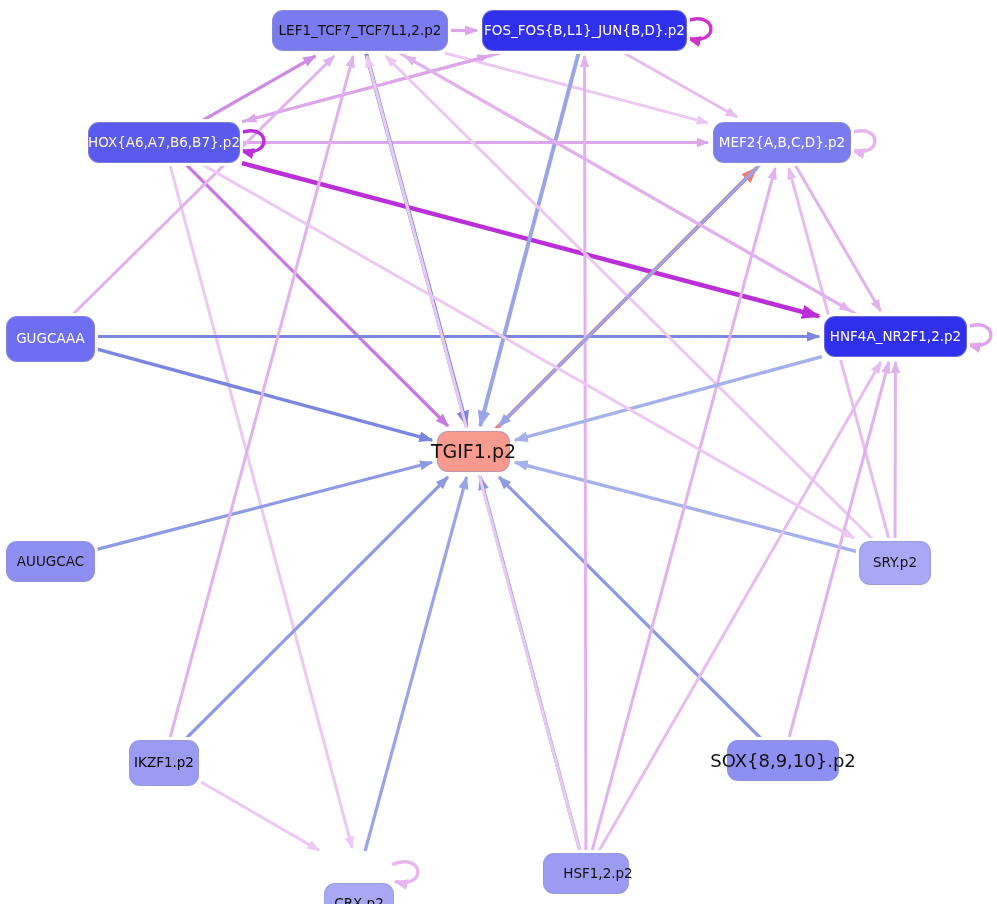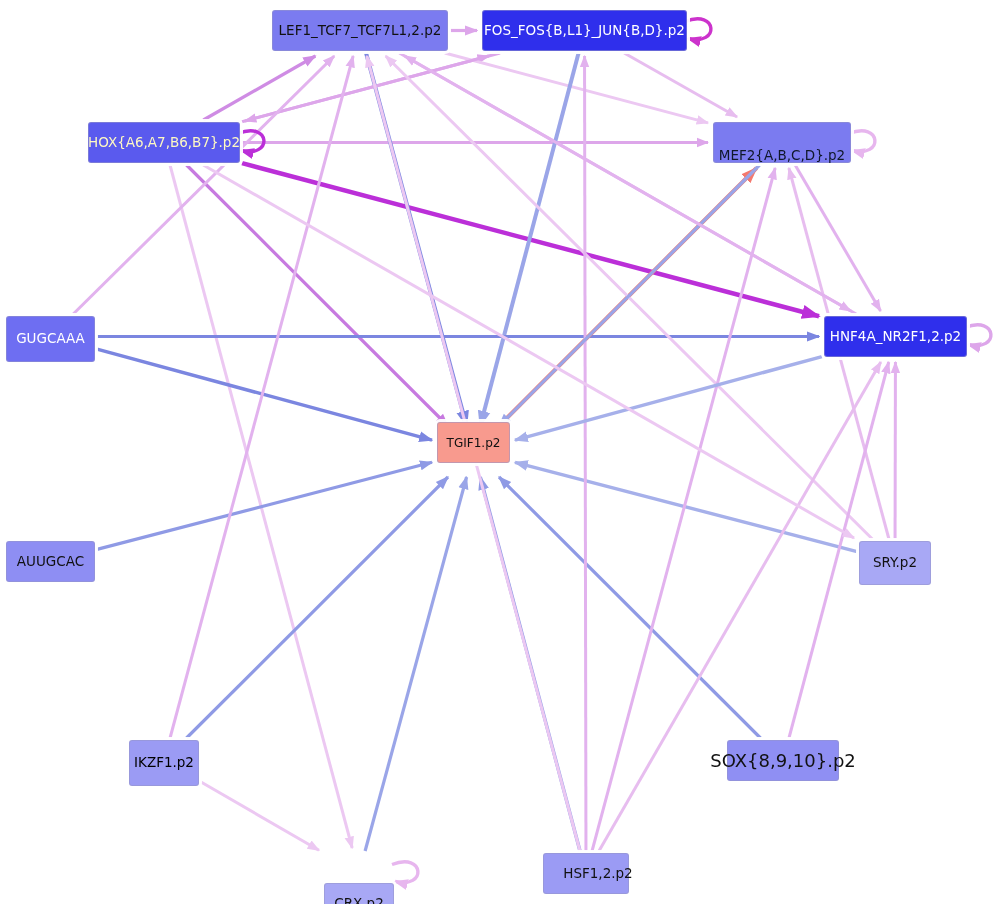--- a/index.html
+++ b/index.html
@@ -1,21 +1,21 @@
 <!DOCTYPE html>
 <html><head>
 <meta charset="utf-8">
 <style>
   html,body{margin:0;padding:0;background:#ffffff;}
   body{width:997px;height:904px;overflow:hidden;
        font-family:"DejaVu Sans","Liberation Sans",sans-serif;}
   #canvas{position:relative;width:997px;height:904px;background:#ffffff;}
   svg#edges{position:absolute;left:0;top:0;width:997px;height:904px;}
   .node{position:absolute;box-sizing:border-box;
-        border-radius:3px;
+        border-radius:11px;
         display:flex;align-items:center;justify-content:center;
         border:1px solid rgba(150,150,200,.55);
         box-shadow:0 0 0 3px rgba(255,255,255,.95);
         white-space:nowrap;}
   .node span{display:block;line-height:1;}
 </style>
 </head>
 <body>
 
 <div id="canvas">
@@ -111,30 +111,30 @@
   <div id="nodes">
       <div class="node" style="left: 272px; top: 10px; width: 176px; height: 41px; background: rgb(123, 123, 240); color: rgb(17, 17, 17); font-size: 13.5px;">
         <span>LEF1_TCF7_TCF7L1,2.p2</span>
       </div>
       <div class="node" style="left: 482px; top: 10px; width: 205px; height: 41px; background: rgb(47, 47, 236); color: rgb(255, 255, 255); font-size: 13.5px;">
         <span>FOS_FOS{B,L1}_JUN{B,D}.p2</span>
       </div>
       <div class="node" style="left: 88px; top: 122px; width: 152px; height: 41px; background: rgb(90, 90, 238); color: #fef9c3; font-size: 13.5px;">
         <span>HOX{A6,A7,B6,B7}.p2</span>
       </div>
-      <div class="node" style="left: 713px; top: 122px; width: 138px; height: 41px; background: rgb(123, 123, 240); color: #0f172a; font-size: 13.5px; align-items: flex-end;">
+      <div class="node" style="left: 713px; top: 122px; width: 138px; height: 41px; background: rgb(123, 123, 240); color: #ffffff; font-size: 13.5px;">
         <span>MEF2{A,B,C,D}.p2</span>
       </div>
       <div class="node" style="left: 6px; top: 316px; width: 89px; height: 46px; background: rgb(110, 110, 242); color: rgb(255, 255, 255); font-size: 13.5px;">
         <span>GUGCAAA</span>
       </div>
       <div class="node" style="left: 824px; top: 316px; width: 143px; height: 41px; background: rgb(47, 47, 236); color: rgb(255, 255, 255); font-size: 13.5px;">
         <span>HNF4A_NR2F1,2.p2</span>
       </div>
-      <div class="node" style="left: 437px; top: 422px; width: 73px; height: 41px; background: rgb(248, 154, 142); color: rgb(17, 17, 17); font-size: 12px;">
+      <div class="node" style="left: 437px; top: 431px; width: 73px; height: 41px; background: rgb(248, 154, 142); color: rgb(17, 17, 17); font-size: 19px;">
         <span>TGIF1.p2</span>
       </div>
       <div class="node" style="left: 6px; top: 541px; width: 89px; height: 41px; background: rgb(142, 142, 243); color: rgb(17, 17, 17); font-size: 13.5px;">
         <span>AUUGCAC</span>
       </div>
       <div class="node" style="left: 859px; top: 541px; width: 72px; height: 44px; background: rgb(168, 168, 245); color: rgb(17, 17, 17); font-size: 13.5px;">
         <span>SRY.p2</span>
       </div>
       <div class="node" style="left: 129px; top: 740px; width: 70px; height: 46px; background: rgb(155, 155, 244); color: #000000; font-size: 13.5px;">
         <span>IKZF1.p2</span>

